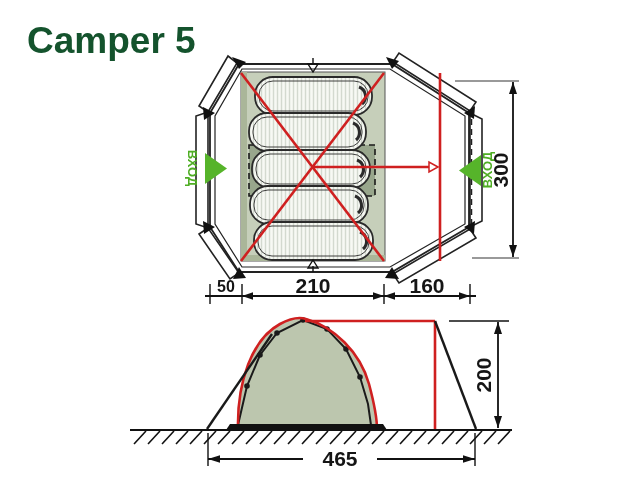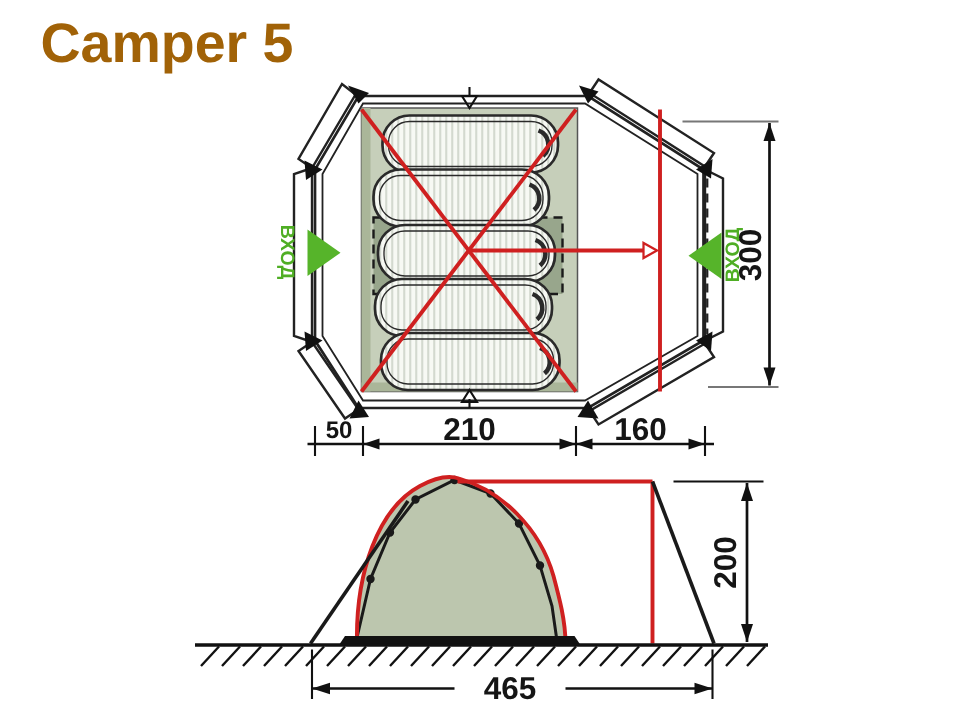--- a/index.html
+++ b/index.html
@@ -1,18 +1,18 @@
 <!DOCTYPE html>
 <html><head>
 <meta charset="utf-8">
 <style>
   html,body{margin:0;padding:0;background:#fff;}
   #stage{position:relative;width:640px;height:479px;background:#ffffff;overflow:hidden;
          font-family:"Liberation Sans", sans-serif;}
-  .title{position:absolute;left:27px;top:8px;font-size:37px;font-weight:bold;color:#a16207;
+  .title{position:absolute;left:27px;top:20px;font-size:37px;font-weight:bold;color:#14532d;
          letter-spacing:0px;}
   svg{position:absolute;left:0;top:0;}
   .dim-num{font-family:"Liberation Sans",sans-serif;font-weight:bold;fill:#151515;}
   .entr{font-family:"Liberation Sans",sans-serif;font-weight:bold;fill:#4fae24;}
 </style>
 </head>
 <body>
 
 <div id="stage">
 

